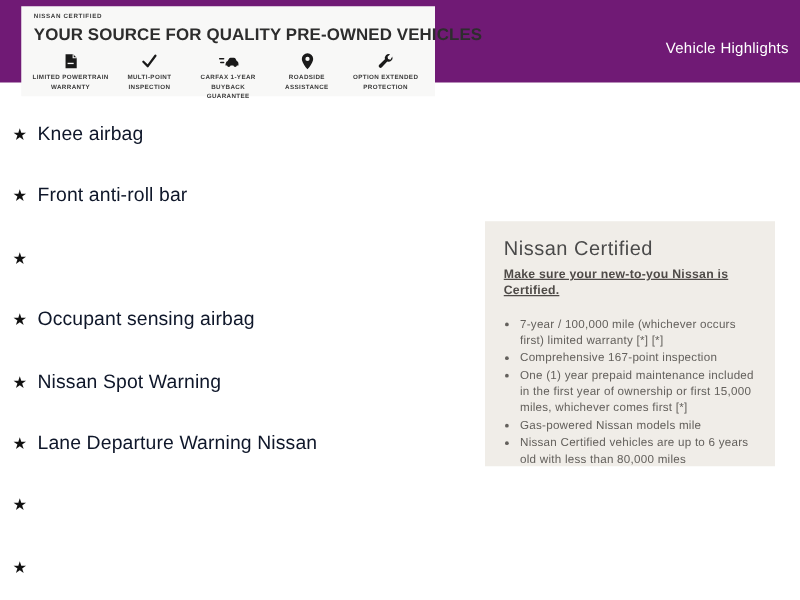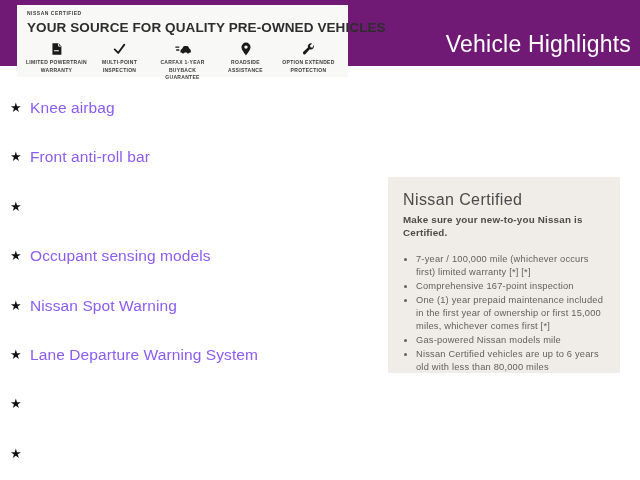--- a/index.html
+++ b/index.html
@@ -31,46 +31,46 @@
   .badge-feature{
     width:20%;display:flex;flex-direction:column;align-items:center;text-align:center;
   }
   .badge-feature .icn{height:14px;display:flex;align-items:center;justify-content:center;}
   .badge-feature .lbl{
     margin-top:3px;font-size:5px;font-weight:700;color:#3a3a3a;
     letter-spacing:.3px;line-height:1.5;max-width:62px;text-transform:uppercase;
   }
   .vh-title{
     position:absolute;top:31px;right:9px;
-    font-size:23px;color:#ffffff;letter-spacing:.2px;
+    font-size:12px;color:#ffffff;letter-spacing:.2px;
   }
   
   .highlights-list{
     position:absolute;left:10px;top:98px;width:370px;
   }
   .feature-item{
     height:49.4px;display:flex;align-items:flex-start;
   }
   .feature-item .star{
     width:20px;font-size:13px;line-height:20px;color:#111111;flex:0 0 20px;
   }
   .feature-item .txt{
-    font-size:15.5px;line-height:20px;color:#8b5cf6;letter-spacing:.1px;
+    font-size:15.5px;line-height:20px;color:#0f172a;letter-spacing:.1px;
   }
   
   .cert-card{
     position:absolute;left:388px;top:177px;width:232px;height:196px;
     background:#f0ede8;box-sizing:border-box;padding:14px 12px 10px 15px;
   }
   .cert-title{
     font-size:16px;color:#4a4a4a;letter-spacing:.4px;font-weight:400;
   }
   .cert-subtitle{
     margin-top:4px;width:190px;
-    font-size:9.8px;font-weight:700;color:#4e4a47;line-height:1.35;letter-spacing:.2px;
+    font-size:9.8px;font-weight:700;color:#4e4a47;line-height:1.35;letter-spacing:.2px;text-decoration:underline;
   }
   .cert-bullets{
     margin:14px 0 0 0;padding:0 0 0 13px;list-style:disc;
   }
   .cert-bullets li{
     font-size:9.3px;color:#63605c;line-height:13px;letter-spacing:.2px;
     margin-bottom:1px;
   }
 </style>
 </head>
@@ -149,29 +149,29 @@
   </div>
   <div class="feature-item">
     <span class="star">★</span>
     <span class="txt">Front anti-roll bar</span>
   </div>
   <div class="feature-item">
     <span class="star">★</span>
   </div>
   <div class="feature-item">
     <span class="star">★</span>
-    <span class="txt">Occupant sensing models</span>
+    <span class="txt">Occupant sensing airbag</span>
   </div>
   <div class="feature-item">
     <span class="star">★</span>
     <span class="txt">Nissan Spot Warning</span>
   </div>
   <div class="feature-item">
     <span class="star">★</span>
-    <span class="txt">Lane Departure Warning System</span>
+    <span class="txt">Lane Departure Warning Nissan</span>
   </div>
   <div class="feature-item">
     <span class="star">★</span>
   </div>
   <div class="feature-item">
     <span class="star">★</span>
   </div>
 </div>
 
 <div class="cert-card">

